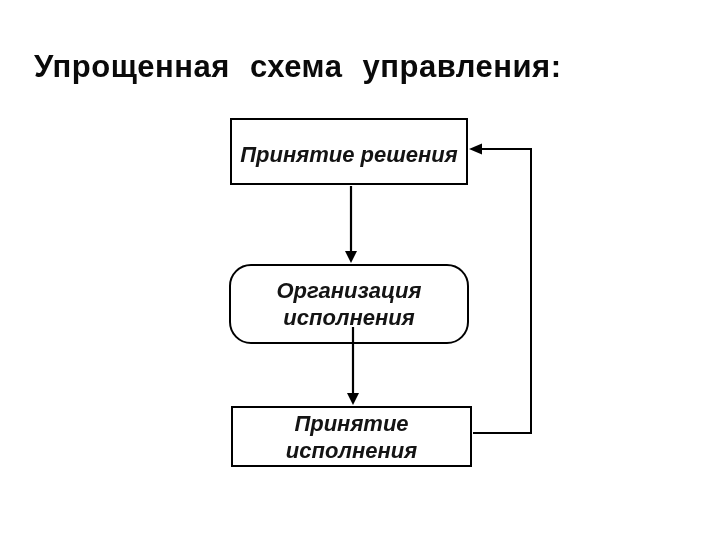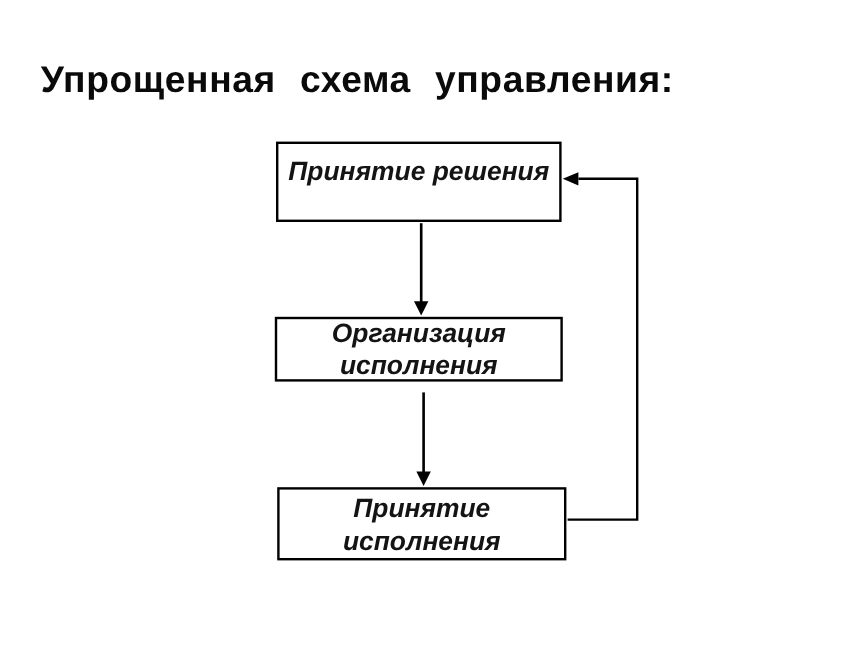--- a/index.html
+++ b/index.html
@@ -51,28 +51,29 @@
   .box span {
     display: block;
     white-space: nowrap;
   }
   .box-decision {
     left: 230px;
     top: 118px;
     width: 238px;
     height: 67px;
     justify-content: flex-start;
-    padding-top: 9px;
+    padding-top: 21px;
   }
   .box-organization {
     left: 229px;
     top: 264px;
     width: 240px;
-    height: 54px;
+    height: 80px;
     justify-content: center;
+    border-radius: 22px;
   }
   .box-control {
     left: 231px;
     top: 406px;
     width: 241px;
     height: 61px;
     justify-content: center;
   }
   .connectors {
     position: absolute;

